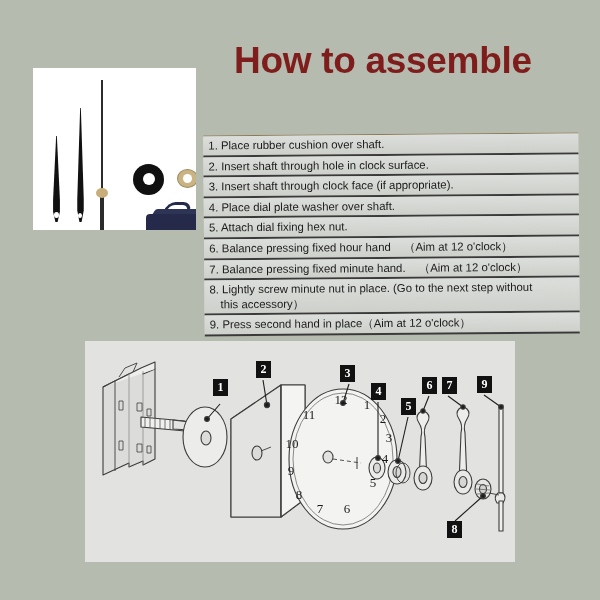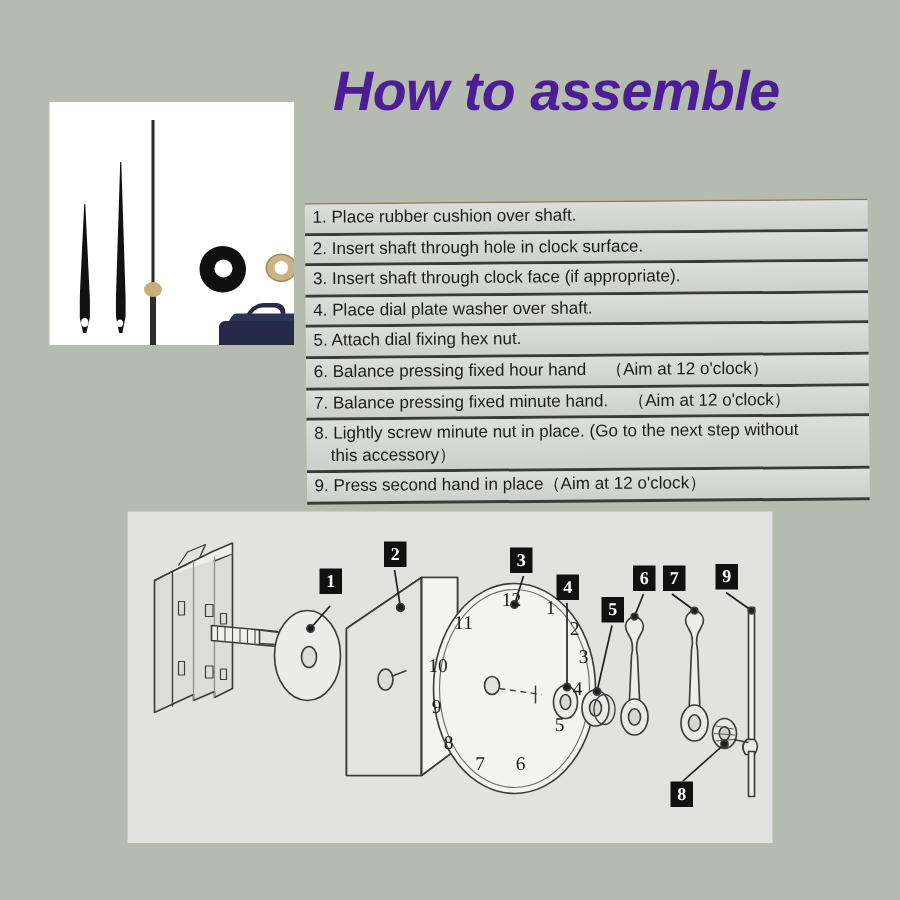--- a/index.html
+++ b/index.html
@@ -11,30 +11,29 @@
     height: 600px;
     background: #b5bbae;
     font-family: "Liberation Sans", sans-serif;
     overflow: hidden;
     position: relative;
   }
 
   
   #page-title {
     position: absolute;
-    left: 222px;
+    left: 234px;
     top: 42px;
     width: 360px;
     font-size: 37px;
     font-weight: bold;
-    color: #4c1d95;
+    color: #7f1d1d;
     letter-spacing: -0.3px;
     line-height: 1.0;
     white-space: nowrap;
-    font-style: italic;
   }
 
   
   #product-photo {
     position: absolute;
     left: 33px;
     top: 68px;
     width: 163px;
     height: 162px;
     background: #ffffff;

